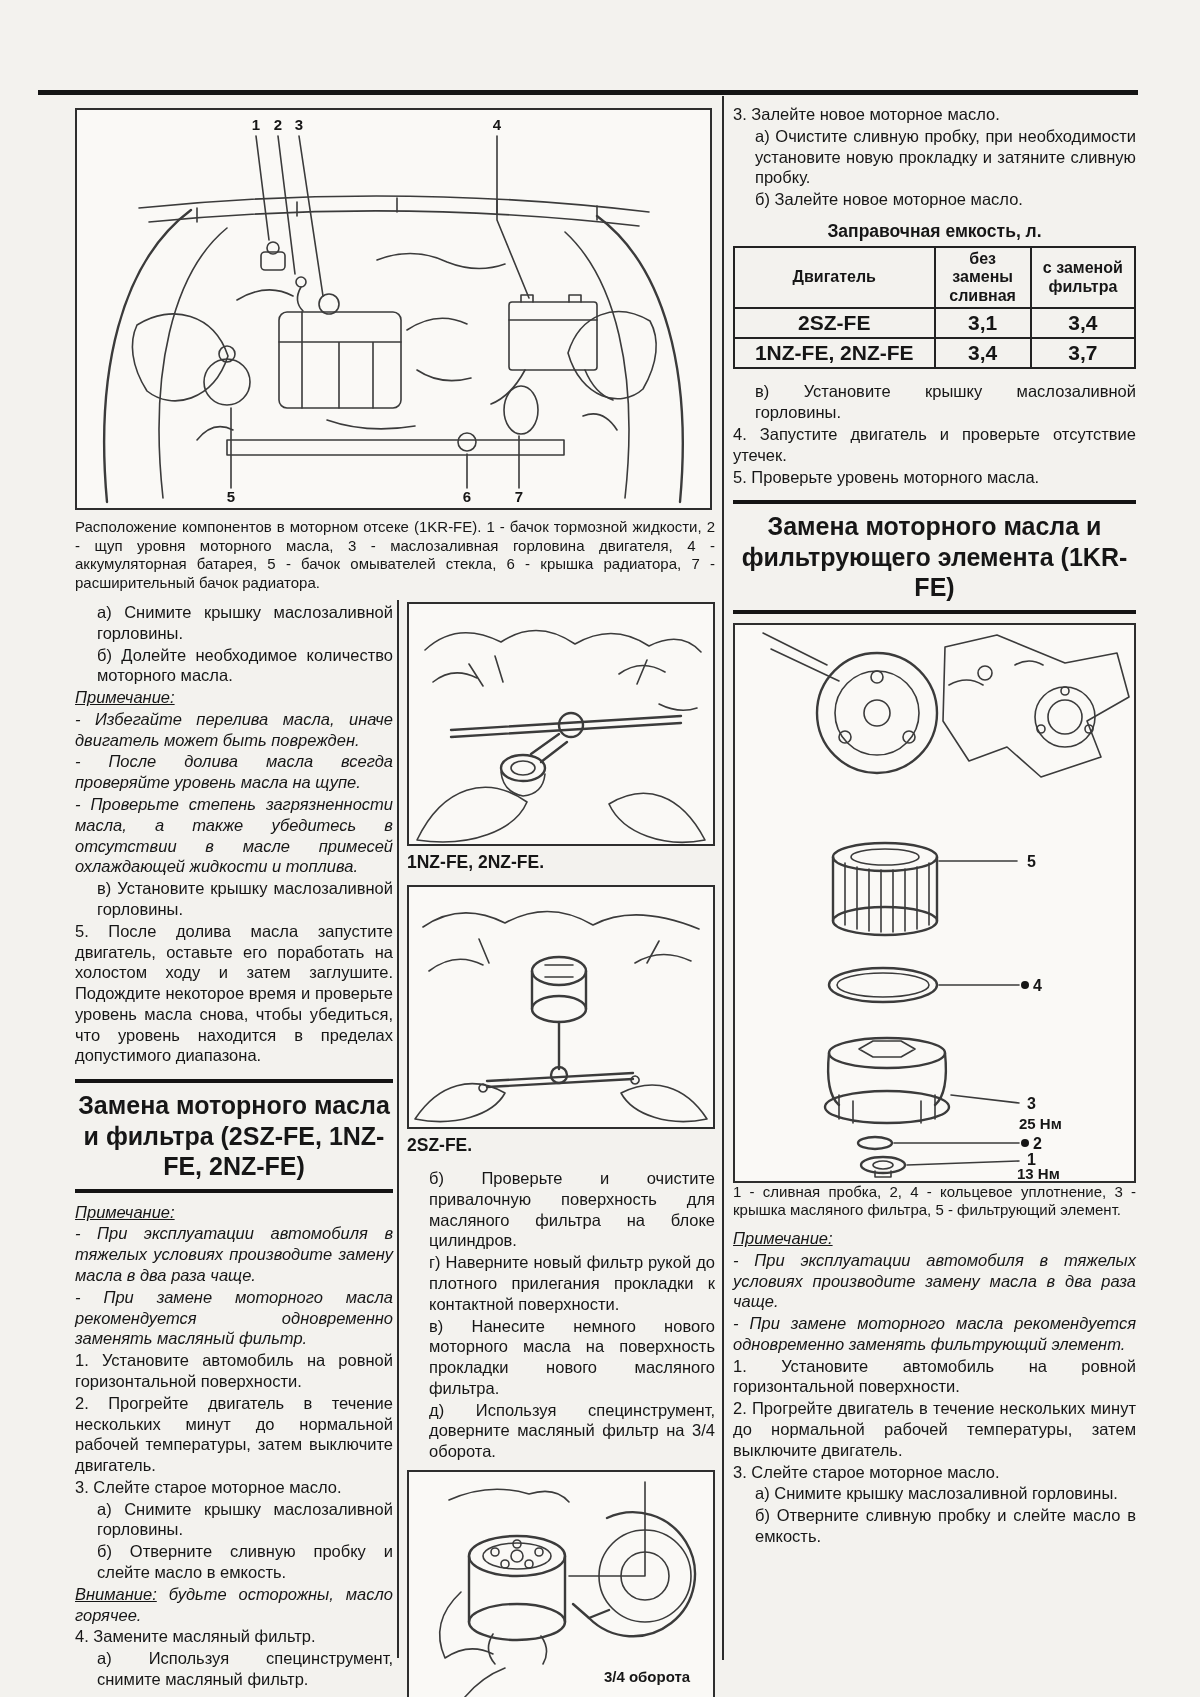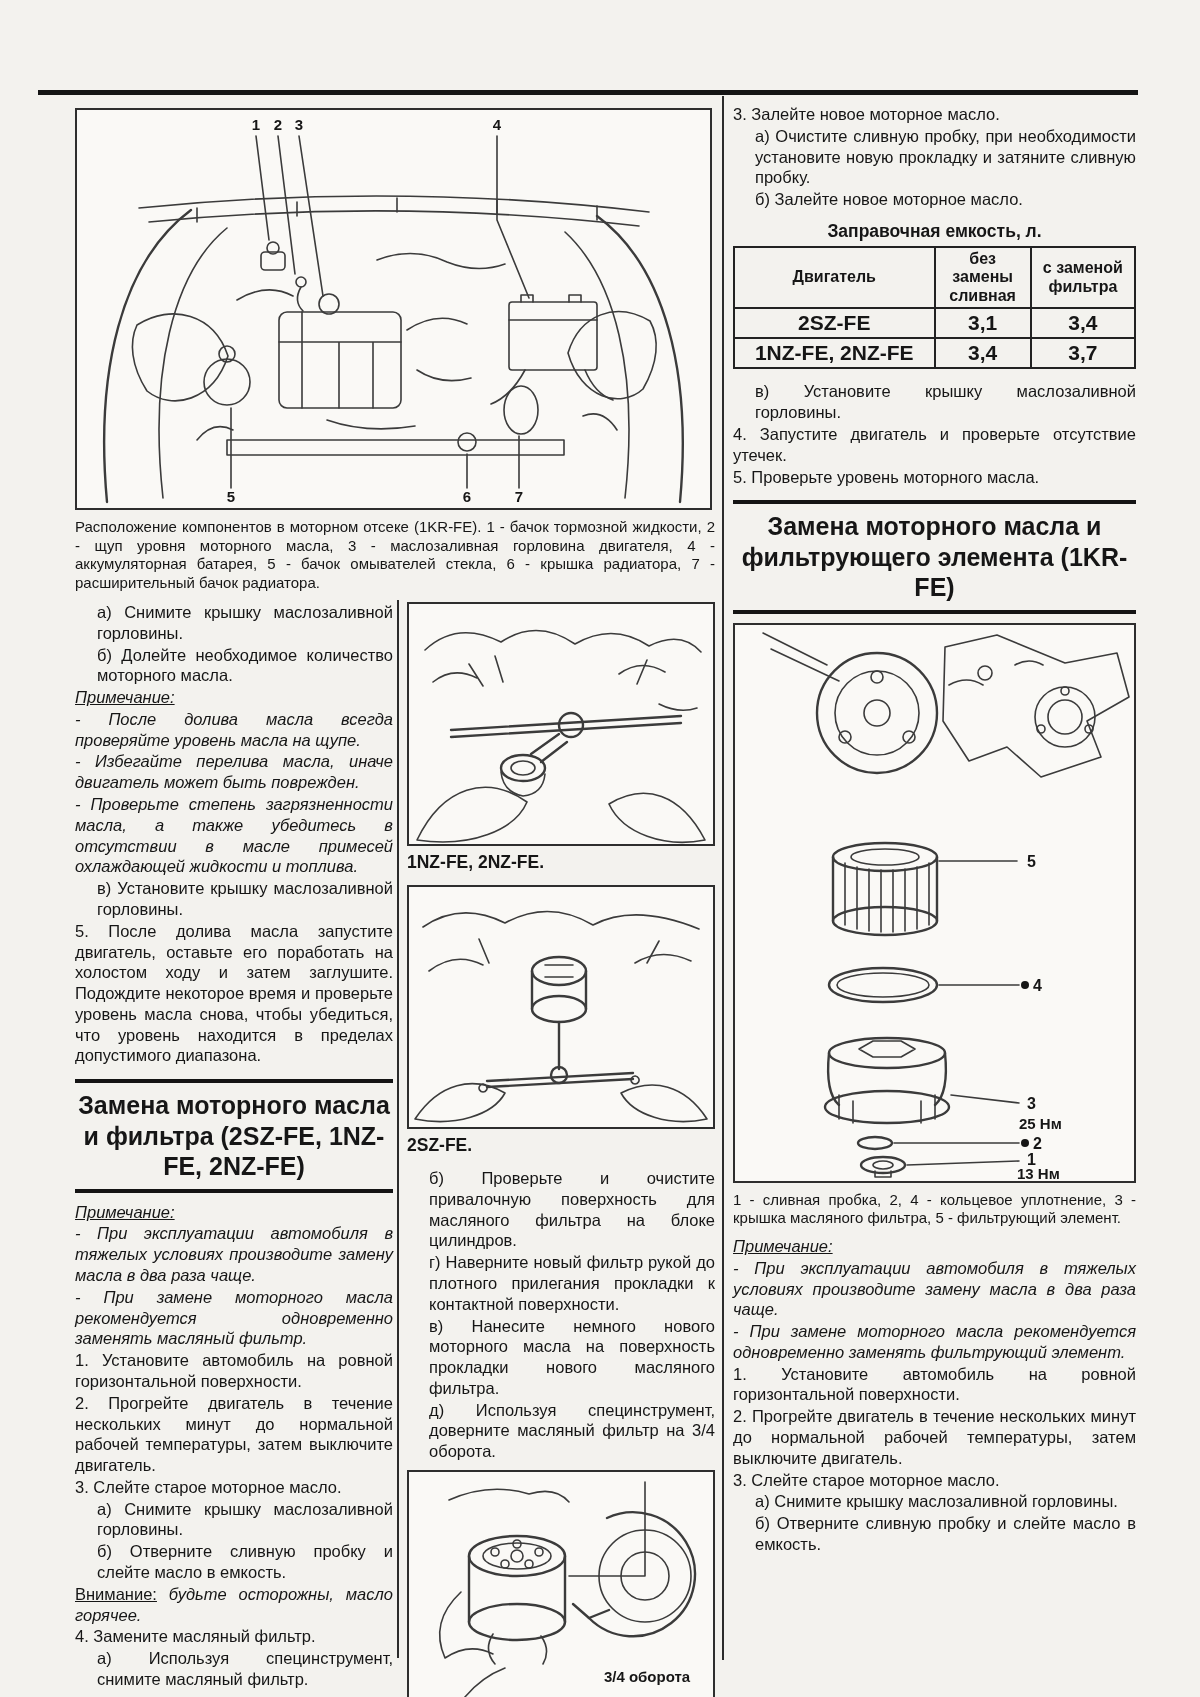--- a/index.html
+++ b/index.html
@@ -27,21 +27,21 @@
   .ink2{stroke:#3b3b3b;fill:none;stroke-width:2.4;stroke-linecap:round;stroke-linejoin:round;}
   .callout{font-family:"Liberation Sans",sans-serif;font-size:16px;font-weight:bold;fill:#161616;}
   .callout-sm{font-family:"Liberation Sans",sans-serif;font-size:15px;font-weight:bold;fill:#161616;}
 
   
   .col{position:absolute;font-size:16.5px;line-height:1.26;text-align:justify;}
   .col p{margin:0 0 1px 0;}
   .sub{padding-left:22px;}
   .note{font-style:italic;}
   .note-label{font-style:italic;text-decoration:underline;}
-  .warn-label{text-decoration:underline;}
+  .warn-label{font-style:italic;text-decoration:underline;}
   .warn-text{font-style:italic;}
   .figcap{font-weight:normal;font-size:15px;line-height:1.24;text-align:justify;}
   .figcap-sm{font-weight:bold;font-size:17.5px;text-align:left;margin:5px 0 12px 0;}
   .sect{
     border-top:4px solid #141414;border-bottom:4px solid #141414;
     text-align:center;font-weight:bold;font-size:25px;line-height:1.22;
     padding:7px 2px;margin:13px 0 9px 0;
   }
   .tbl-title{font-weight:bold;font-size:17.5px;margin:10px 0 4px 0;text-align:center;}
   table.spec{border-collapse:collapse;width:100%;margin:0 0 12px 0;}
@@ -114,22 +114,22 @@
       <path class="ink" d="M154,378 V298 M390,378 V344 M442,378 V326"></path>
     </svg>
   </div>
 
   <div class="figcap" style="position:absolute;left:75px;top:518px;width:640px;">Расположение компонентов в моторном отсеке (1KR-FE). 1 - бачок тормозной жидкости, 2 - щуп уровня моторного масла, 3 - маслозаливная горловина двигателя, 4 - аккумуляторная батарея, 5 - бачок омывателей стекла, 6 - крышка радиатора, 7 - расширительный бачок радиатора.</div>
 
   <div class="col" style="left:75px;top:602px;width:318px;">
     <p class="sub">а) Снимите крышку маслозаливной горловины.</p>
     <p class="sub">б) Долейте необходимое количество моторного масла.</p>
     <p class="note-label">Примечание:</p>
+    <p class="note">- Избегайте перелива масла, иначе двигатель может быть поврежден.</p>
     <p class="note">- После долива масла всегда проверяйте уровень масла на щупе.</p>
-    <p class="note">- Избегайте перелива масла, иначе двигатель может быть поврежден.</p>
     <p class="note">- Проверьте степень загрязненности масла, а также убедитесь в отсутствии в масле примесей охлаждающей жидкости и топлива.</p>
     <p class="sub">в) Установите крышку маслозаливной горловины.</p>
     <p>5. После долива масла запустите двигатель, оставьте его поработать на холостом ходу и затем заглушите. Подождите некоторое время и проверьте уровень масла снова, чтобы убедиться, что уровень находится в пределах допустимого диапазона.</p>
     <div class="sect">Замена моторного масла и фильтра (2SZ-FE, 1NZ-FE, 2NZ-FE)</div>
     <p class="note-label">Примечание:</p>
     <p class="note">- При эксплуатации автомобиля в тяжелых условиях производите замену масла в два раза чаще.</p>
     <p class="note">- При замене моторного масла рекомендуется одновременно заменять масляный фильтр.</p>
     <p>1. Установите автомобиль на ровной горизонтальной поверхности.</p>
     <p>2. Прогрейте двигатель в течение нескольких минут до нормальной рабочей температуры, затем выключите двигатель.</p>
     <p>3. Слейте старое моторное масло.</p>
@@ -302,21 +302,21 @@
         <text class="callout-sm" x="284" y="504">25 Нм</text>
         <path class="ink" d="M159,518 H284"></path>
         <circle cx="290" cy="518" r="4" fill="#161616"></circle>
         <text class="callout" x="298" y="524">2</text>
         <path class="ink" d="M172,540 L284,536"></path>
         <text class="callout" x="292" y="540">1</text>
         <text class="callout-sm" x="282" y="554">13 Нм</text>
       </svg>
     </div>
 
-    <div class="figcap" style="margin-top:8px;">1 - сливная пробка, 2, 4 - кольцевое уплотнение, 3 - крышка масляного фильтра, 5 - фильтрующий элемент.</div>
+    <div class="figcap" style="">1 - сливная пробка, 2, 4 - кольцевое уплотнение, 3 - крышка масляного фильтра, 5 - фильтрующий элемент.</div>
 
     <p class="note-label" style="margin-top:8px;">Примечание:</p>
     <p class="note">- При эксплуатации автомобиля в тяжелых условиях производите замену масла в два раза чаще.</p>
     <p class="note">- При замене моторного масла рекомендуется одновременно заменять фильтрующий элемент.</p>
     <p>1. Установите автомобиль на ровной горизонтальной поверхности.</p>
     <p>2. Прогрейте двигатель в течение нескольких минут до нормальной рабочей температуры, затем выключите двигатель.</p>
     <p>3. Слейте старое моторное масло.</p>
     <p class="sub">а) Снимите крышку маслозаливной горловины.</p>
     <p class="sub">б) Отверните сливную пробку и слейте масло в емкость.</p>
   </div>

